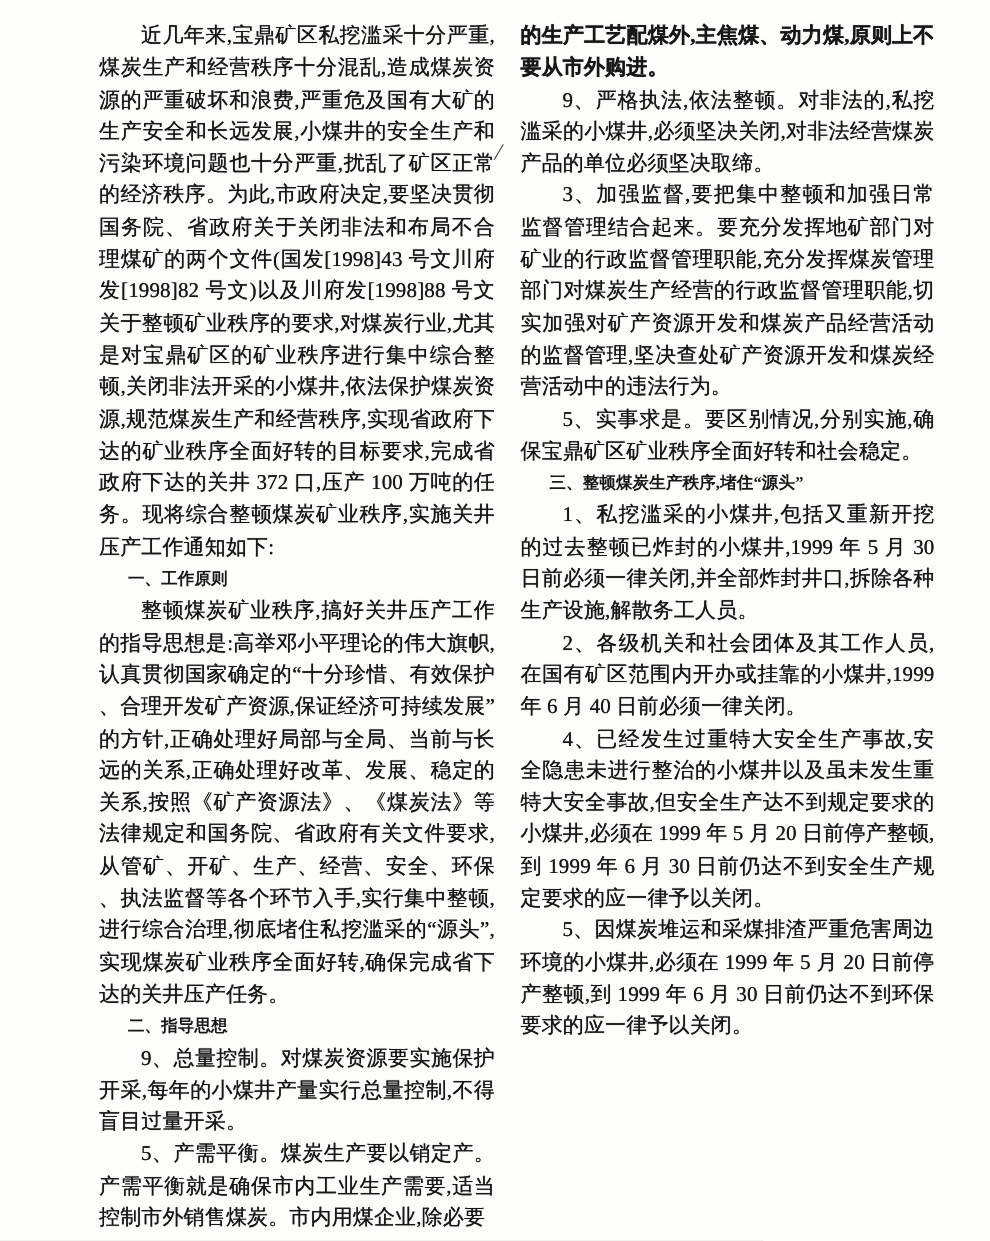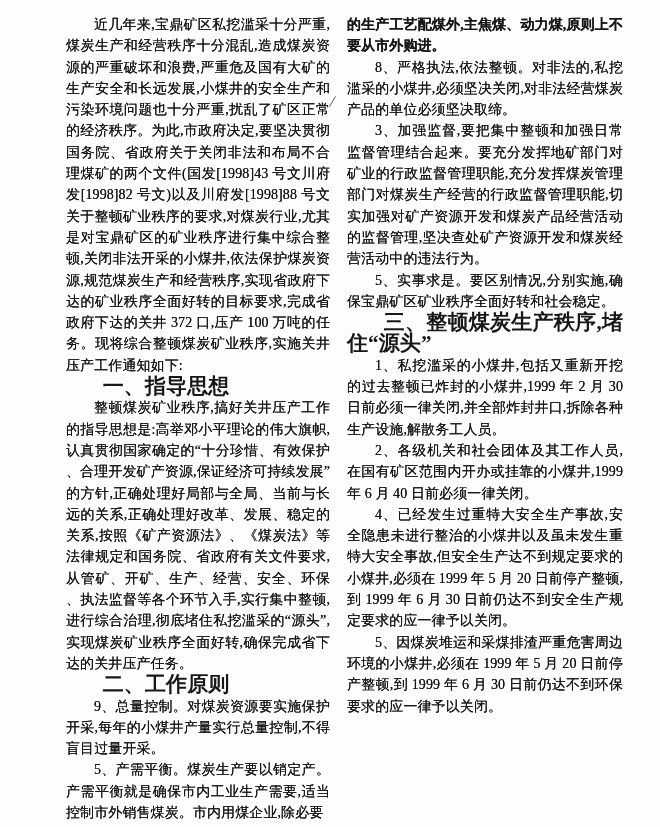--- a/index.html
+++ b/index.html
@@ -36,21 +36,21 @@
     text-justify: inter-character;
     text-indent: 2em;
     letter-spacing: 0.1px;
     word-break: break-all;
     line-break: anywhere;
     text-shadow: 0 0 0.45px currentColor; 
   }
   .para.cont { text-indent: 0; font-weight: bold; }
   .heading {
     margin: 0;
-    font-size: 21px;
+    font-size: 11px;
     font-weight: bold;
     line-height: 21.3px;
     text-indent: 1.75em;
     text-align: justify;
     word-break: break-all;
     line-break: anywhere;
     letter-spacing: 0.1px;
   }
   .scan-mark {
     position: absolute;
@@ -63,33 +63,33 @@
     pointer-events: none;
   }
 </style>
 </head>
 <body>
 
 <div class="page">
 
   <div class="col col-left">
     <p class="para">近几年来,宝鼎矿区私挖滥采十分严重,煤炭生产和经营秩序十分混乱,造成煤炭资源的严重破坏和浪费,严重危及国有大矿的生产安全和长远发展,小煤井的安全生产和污染环境问题也十分严重,扰乱了矿区正常的经济秩序。为此,市政府决定,要坚决贯彻国务院、省政府关于关闭非法和布局不合理煤矿的两个文件(国发[1998]43 号文川府发[1998]82 号文)以及川府发[1998]88 号文关于整顿矿业秩序的要求,对煤炭行业,尤其是对宝鼎矿区的矿业秩序进行集中综合整顿,关闭非法开采的小煤井,依法保护煤炭资源,规范煤炭生产和经营秩序,实现省政府下达的矿业秩序全面好转的目标要求,完成省政府下达的关井 372 口,压产 100 万吨的任务。现将综合整顿煤炭矿业秩序,实施关井压产工作通知如下:</p>
-    <h2 class="heading">一、指导思想</h2>
+    <h2 class="heading">一、工作原则</h2>
     <p class="para">整顿煤炭矿业秩序,搞好关井压产工作的指导思想是:高举邓小平理论的伟大旗帜,认真贯彻国家确定的“十分珍惜、有效保护、合理开发矿产资源,保证经济可持续发展”的方针,正确处理好局部与全局、当前与长远的关系,正确处理好改革、发展、稳定的关系,按照《矿产资源法》、《煤炭法》等法律规定和国务院、省政府有关文件要求,从管矿、开矿、生产、经营、安全、环保、执法监督等各个环节入手,实行集中整顿,进行综合治理,彻底堵住私挖滥采的“源头”,实现煤炭矿业秩序全面好转,确保完成省下达的关井压产任务。</p>
-    <h2 class="heading">二、工作原则</h2>
+    <h2 class="heading">二、指导思想</h2>
     <p class="para">9、总量控制。对煤炭资源要实施保护开采,每年的小煤井产量实行总量控制,不得盲目过量开采。</p>
     <p class="para">5、产需平衡。煤炭生产要以销定产。产需平衡就是确保市内工业生产需要,适当控制市外销售煤炭。市内用煤企业,除必要</p>
   </div>
 
   <div class="col col-right">
     <p class="para cont">的生产工艺配煤外,主焦煤、动力煤,原则上不要从市外购进。</p>
-    <p class="para">8、严格执法,依法整顿。对非法的,私挖滥采的小煤井,必须坚决关闭,对非法经营煤炭产品的单位必须坚决取缔。</p>
+    <p class="para">9、严格执法,依法整顿。对非法的,私挖滥采的小煤井,必须坚决关闭,对非法经营煤炭产品的单位必须坚决取缔。</p>
     <p class="para">3、加强监督,要把集中整顿和加强日常监督管理结合起来。要充分发挥地矿部门对矿业的行政监督管理职能,充分发挥煤炭管理部门对煤炭生产经营的行政监督管理职能,切实加强对矿产资源开发和煤炭产品经营活动的监督管理,坚决查处矿产资源开发和煤炭经营活动中的违法行为。</p>
     <p class="para">5、实事求是。要区别情况,分别实施,确保宝鼎矿区矿业秩序全面好转和社会稳定。</p>
     <h2 class="heading">三、整顿煤炭生产秩序,堵住“源头”</h2>
-    <p class="para">1、私挖滥采的小煤井,包括又重新开挖的过去整顿已炸封的小煤井,1999 年 2 月 30 日前必须一律关闭,并全部炸封井口,拆除各种生产设施,解散务工人员。</p>
+    <p class="para">1、私挖滥采的小煤井,包括又重新开挖的过去整顿已炸封的小煤井,1999 年 5 月 30 日前必须一律关闭,并全部炸封井口,拆除各种生产设施,解散务工人员。</p>
     <p class="para">2、各级机关和社会团体及其工作人员,在国有矿区范围内开办或挂靠的小煤井,1999 年 6 月 40 日前必须一律关闭。</p>
     <p class="para">4、已经发生过重特大安全生产事故,安全隐患未进行整治的小煤井以及虽未发生重特大安全事故,但安全生产达不到规定要求的小煤井,必须在 1999 年 5 月 20 日前停产整顿,到 1999 年 6 月 30 日前仍达不到安全生产规定要求的应一律予以关闭。</p>
     <p class="para">5、因煤炭堆运和采煤排渣严重危害周边环境的小煤井,必须在 1999 年 5 月 20 日前停产整顿,到 1999 年 6 月 30 日前仍达不到环保要求的应一律予以关闭。</p>
   </div>
 
   <span class="scan-mark">/</span>
 </div>
 
 </body></html>

